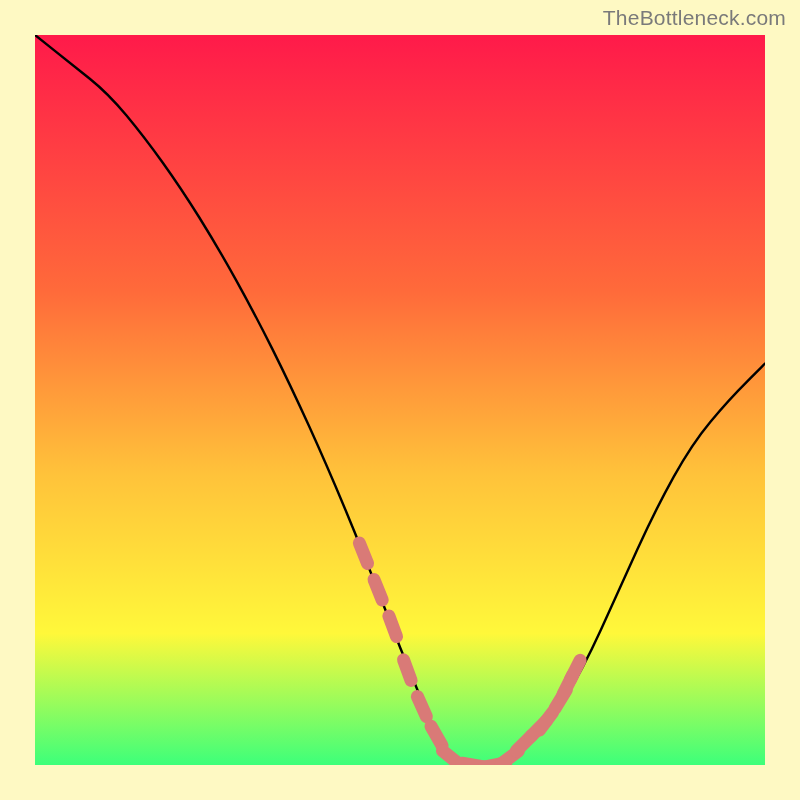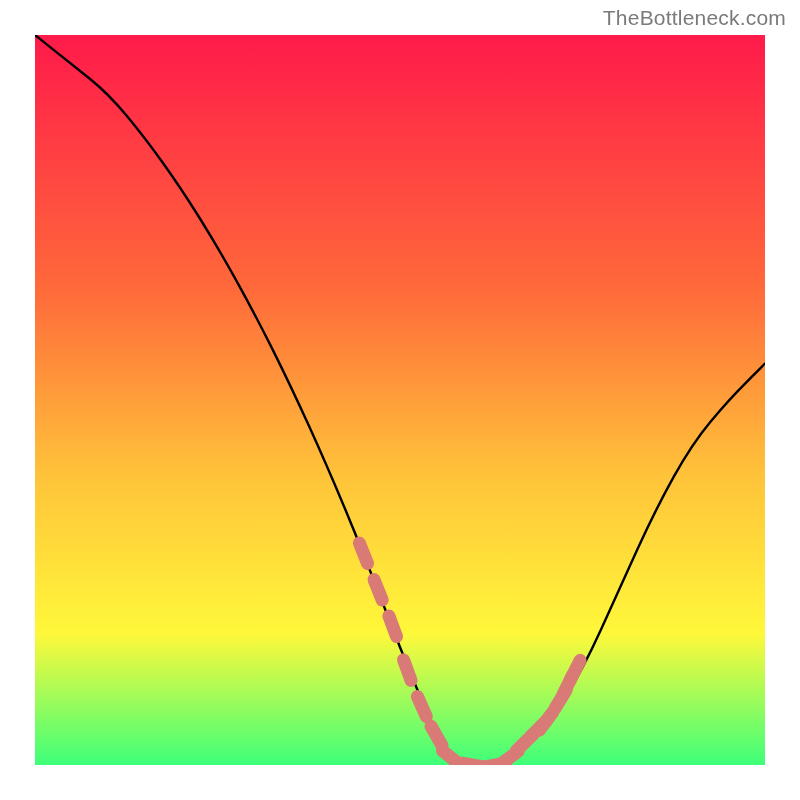--- a/index.html
+++ b/index.html
@@ -10,21 +10,21 @@
     background: #000;
     overflow: hidden;
     font-family: Arial, Helvetica, sans-serif;
   }
   .frame {
     position: absolute;
     left: 0;
     top: 0;
     width: 800px;
     height: 800px;
-    background: #ffffff;
+    background: #fef9c3;
   }
   .watermark {
     position: absolute;
     top: 6px;
     right: 14px;
     color: #7a7a7a;
     font-size: 21px;
     font-weight: 500;
     letter-spacing: 0.2px;
     z-index: 5;

